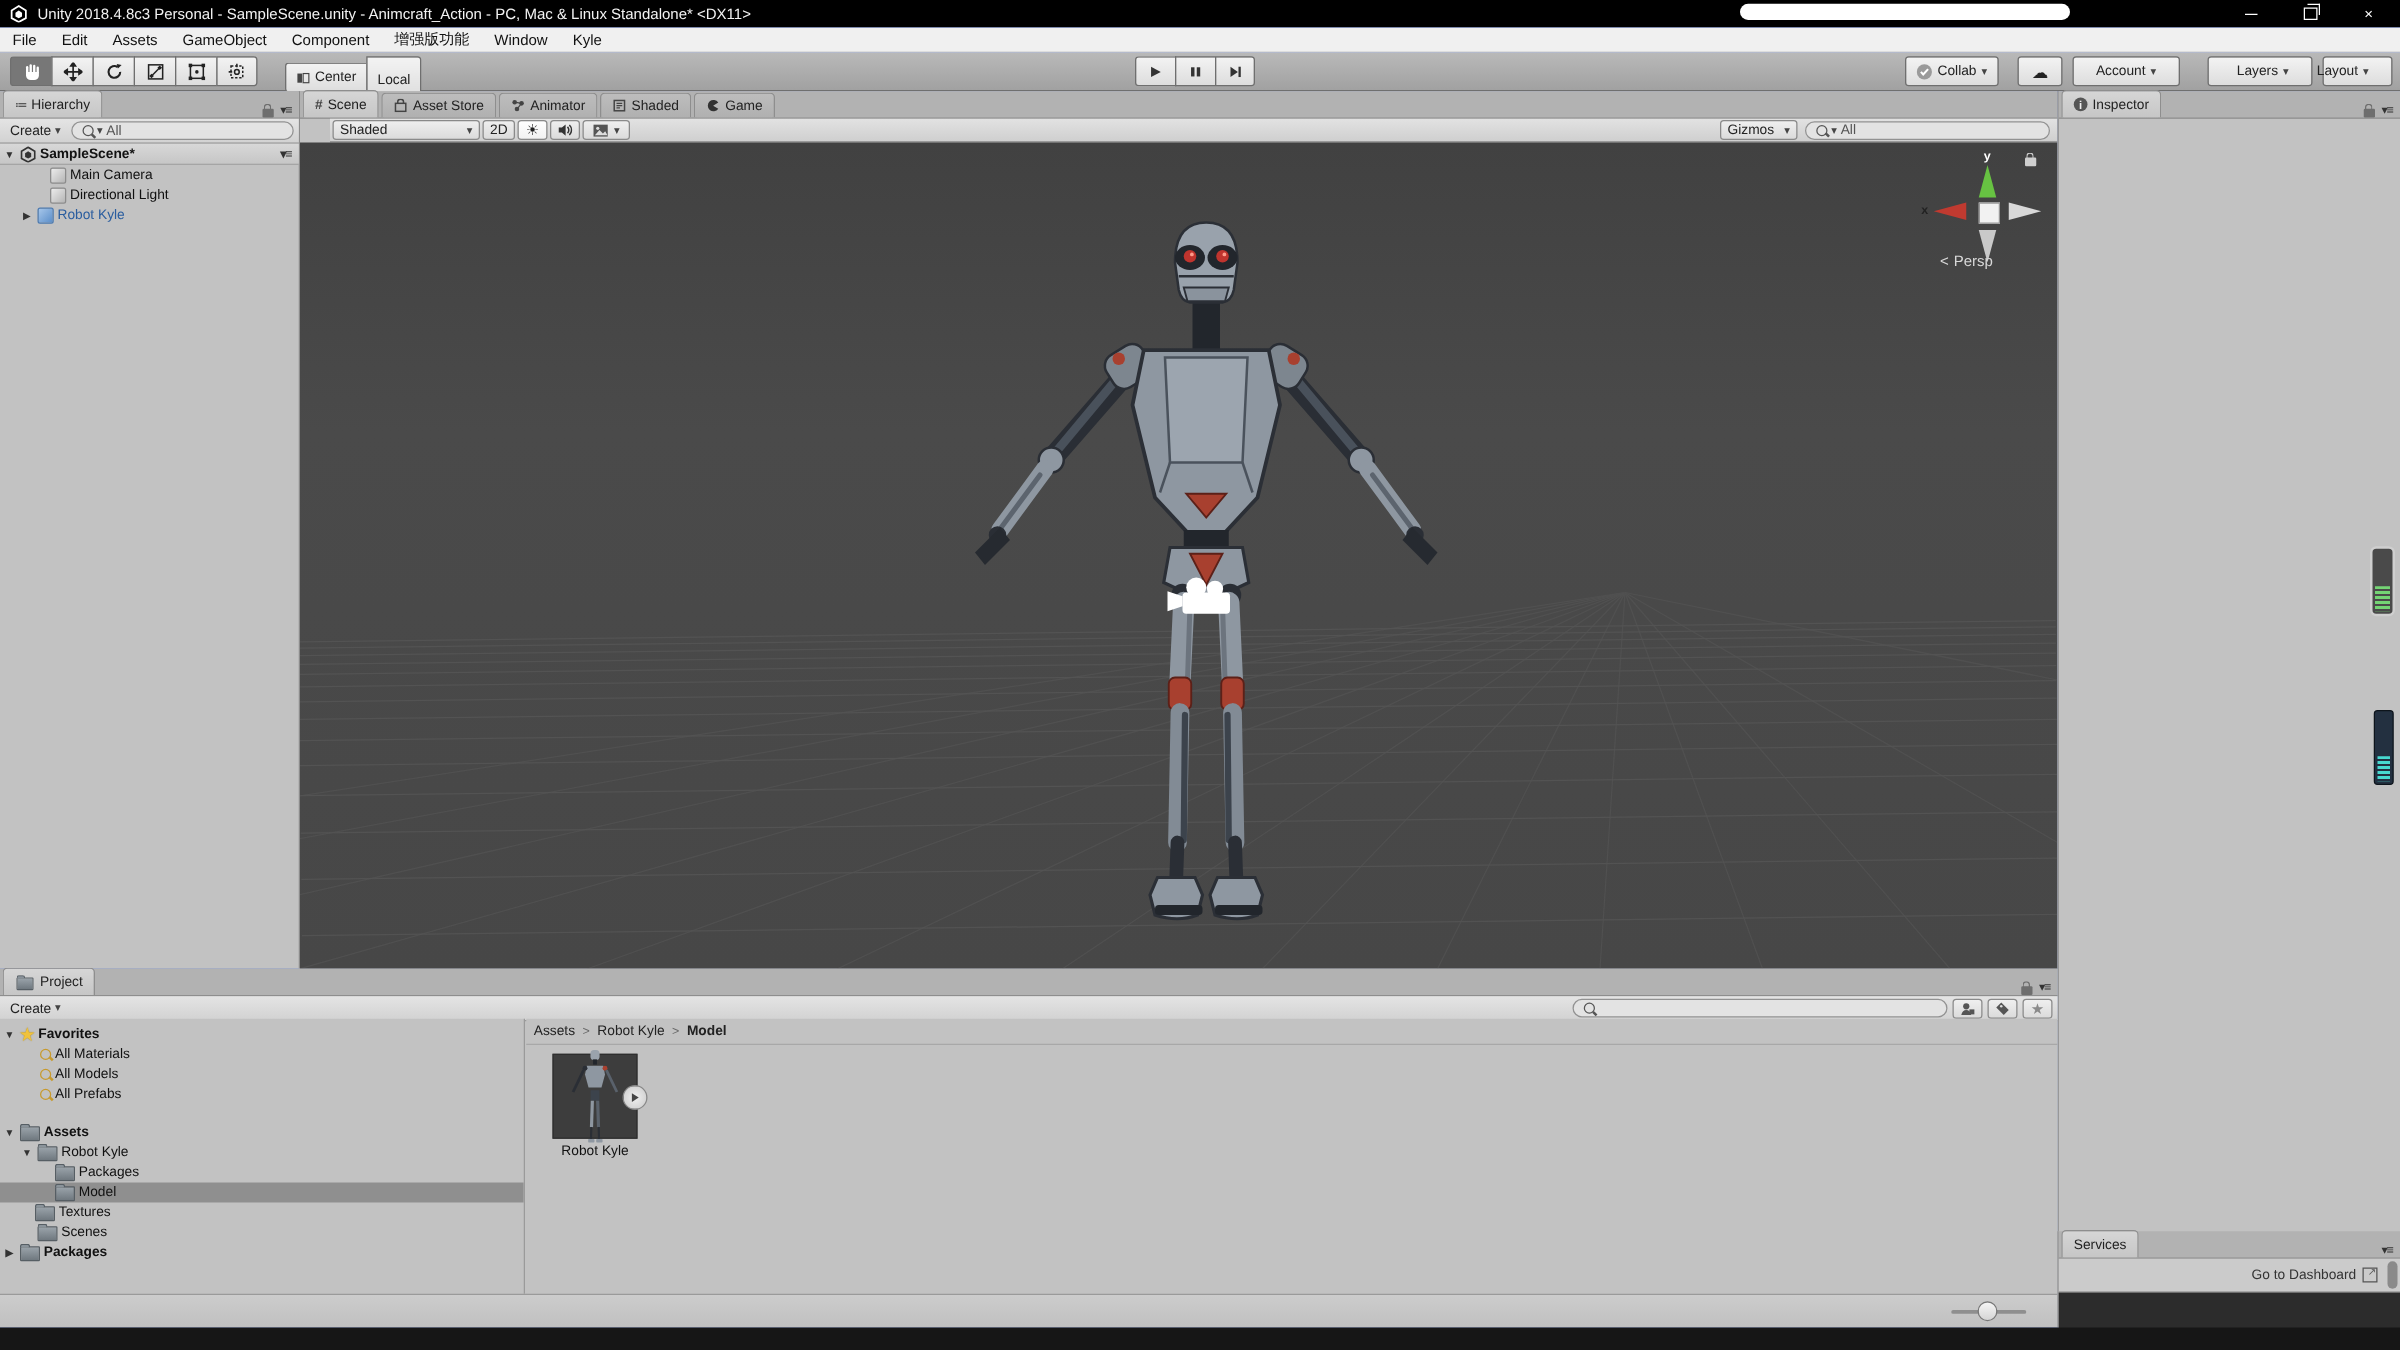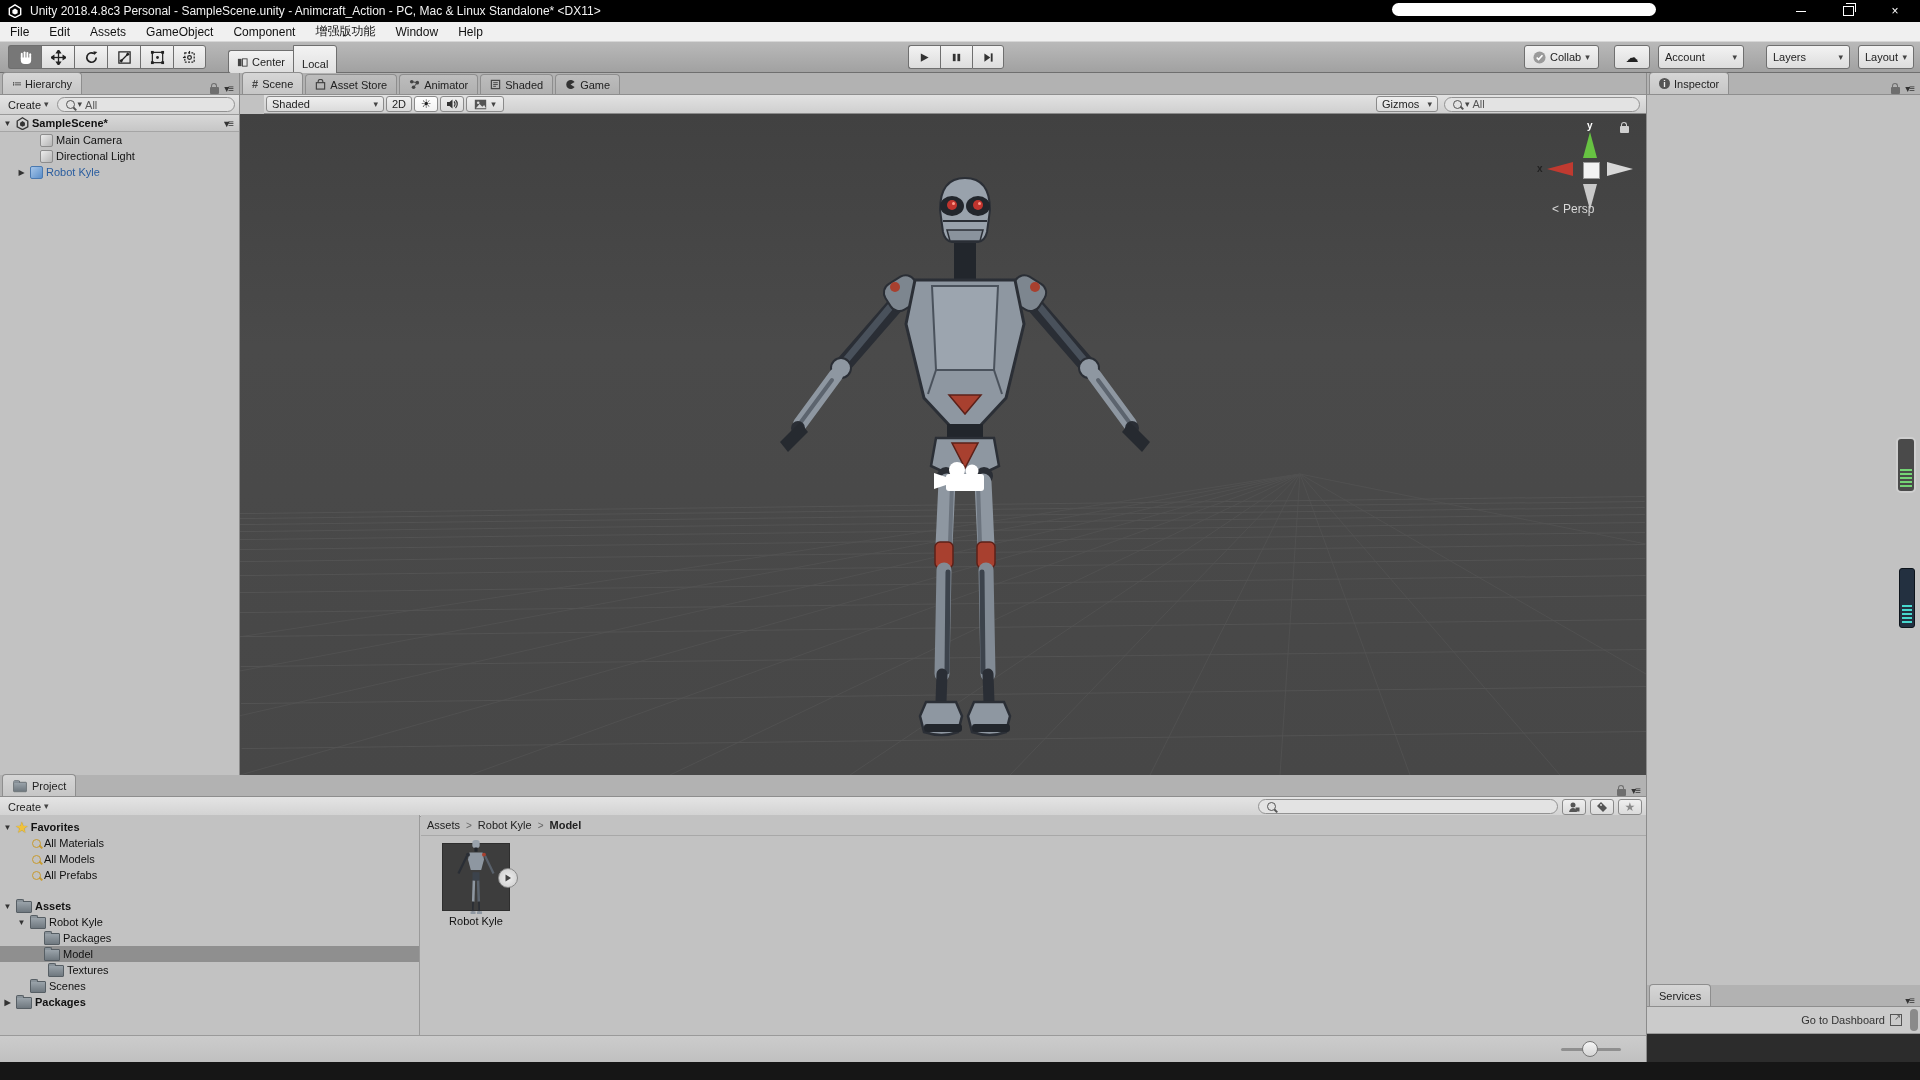--- a/index.html
+++ b/index.html
@@ -26,21 +26,21 @@
   .btn{display:inline-flex;align-items:center;justify-content:center;gap:4px;
        background:linear-gradient(#f3f3f3,#dddddd);border:1px solid #6f6f6f;color:#222;
        font-size:11px;height:24px;box-sizing:border-box;}
   .btn.pressed{background:#777;color:#fff;}
   .group .btn{border-radius:0;border-right-width:0;}
   .group .btn:first-child{border-radius:3px 0 0 3px;}
   .group .btn:last-child{border-radius:0 3px 3px 0;border-right-width:1px;}
   .btn.single{border-radius:3px;}
   .dd-arrow{font-size:9px;color:#444;line-height:1;}
   .tool-btn{width:33px;}
-  .toolbar-dd{justify-content:space-between;padding:0 6px;border-radius:3px;}
+  .toolbar-dd{justify-content:flex-end;padding:0 18px;border-radius:3px;}
 
   
   .tabbar{background:#b2b2b2;display:flex;align-items:flex-end;height:22px;box-sizing:border-box;border-bottom:1px solid #8e8e8e;}
   .tab{display:flex;align-items:center;gap:4px;height:19px;padding:0 9px;font-size:11px;color:#222;
        background:linear-gradient(#bdbdbd,#b0b0b0);border:1px solid #8e8e8e;border-bottom:none;border-radius:4px 4px 0 0;margin-left:2px;}
   .tab.active{background:linear-gradient(#d6d6d6,#c6c6c6);height:21px;}
   .panel-head-icons{margin-left:auto;display:flex;align-items:center;gap:5px;padding-right:6px;}
   .vmenu{font-size:10px;color:#333;letter-spacing:-1px;}
 
   
@@ -142,21 +142,21 @@
     </div>
 
   <div id="menubar" class="abs">
     <span class="menu-item">File</span>
     <span class="menu-item">Edit</span>
     <span class="menu-item">Assets</span>
     <span class="menu-item">GameObject</span>
     <span class="menu-item">Component</span>
     <span class="menu-item">增强版功能</span>
     <span class="menu-item">Window</span>
-    <span class="menu-item">Help</span>
+    <span class="menu-item">Kyle</span>
   </div>
 
   <div id="toolbar" class="abs">
 
     <div class="group flex abs" style="left:8px;top:3px;">
       <span class="btn tool-btn pressed">
         <svg width="15" height="15" viewBox="0 0 16 16">
           <g fill="#fff">
               <rect x="3" y="3" width="2" height="7" rx="1"></rect>
               <rect x="6" y="1.5" width="2" height="8" rx="1"></rect>
@@ -627,21 +627,21 @@
           <span>Robot Kyle</span>
         </div>
         <div class="trow" style="padding-left:44px;">
           <span class="icon-folder"></span>
           <span>Packages</span>
         </div>
         <div class="trow row-sel" style="padding-left:44px;">
           <span class="icon-folder"></span>
           <span>Model</span>
         </div>
-        <div class="trow" style="padding-left:28px;margin-left:20px;">
+        <div class="trow" style="padding-left:28px;">
           <span class="icon-folder"></span>
           <span>Textures</span>
         </div>
         <div class="trow" style="padding-left:30px;">
           <span class="icon-folder"></span>
           <span>Scenes</span>
         </div>
         <div class="trow" style="padding-left:2px;font-weight:bold;">
           <span class="exp">▶</span>
           <span class="icon-folder"></span>

